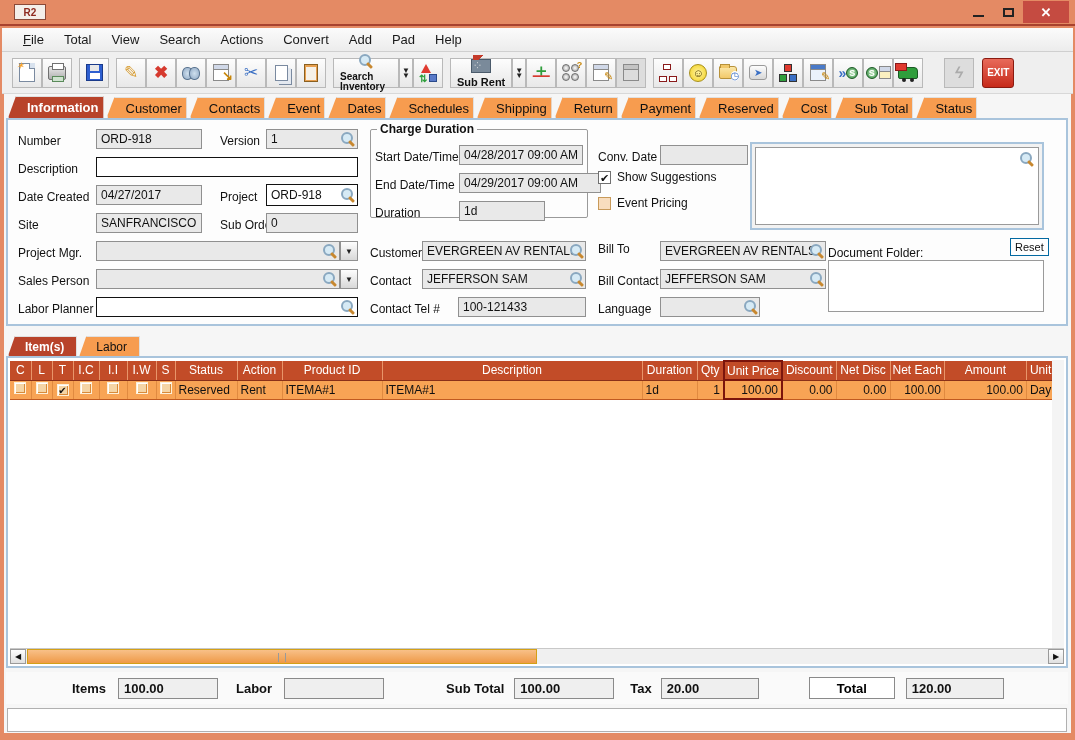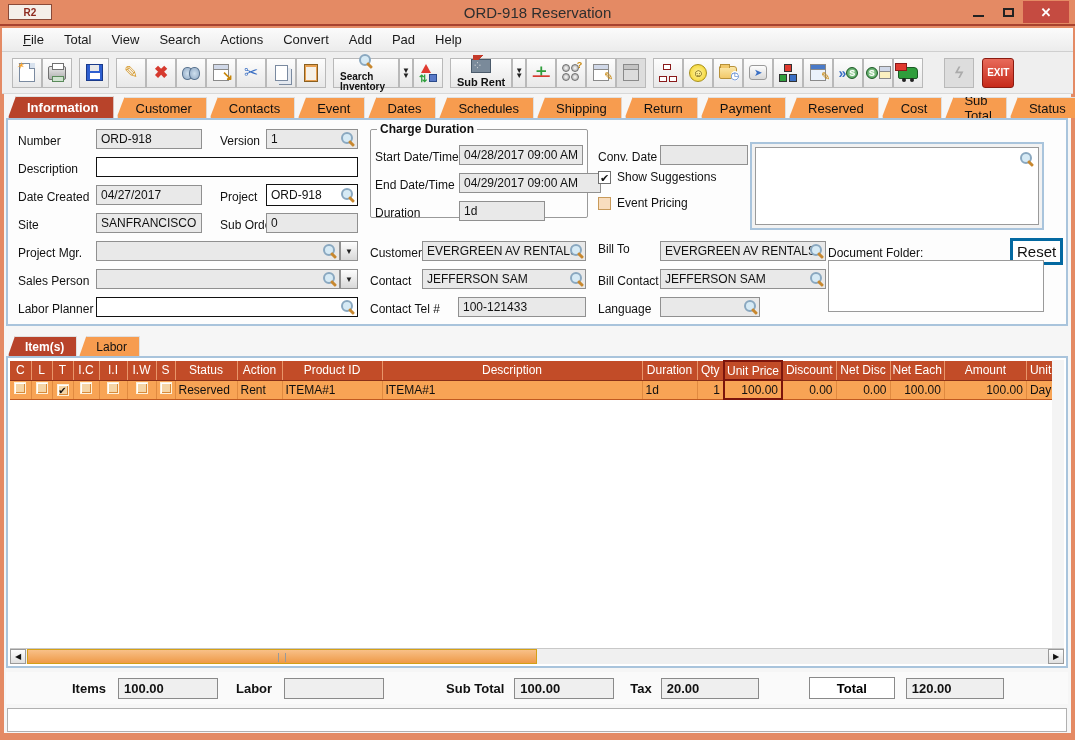--- a/index.html
+++ b/index.html
@@ -2,21 +2,21 @@
 <html><head>
 <meta charset="utf-8">
 <style>
   * { margin:0; padding:0; box-sizing:border-box; }
   html,body { font-family:"Liberation Sans", sans-serif; }
   .window { position:relative; width:1075px; height:740px; background:#E48A64; overflow:hidden; }
 
   
   .titlebar { position:absolute; top:0; left:0; width:1075px; height:26px; background:#E48A64;
               border-bottom:2px solid #A8422E; display:flex; align-items:center; }
-  .app-icon { margin-left:8px; width:44px; height:16px; background:#F4EFE9; border:1px solid #8A4A38;
+  .app-icon { margin-left:14px; width:32px; height:16px; background:#F4EFE9; border:1px solid #8A4A38;
               color:#8E2A1E; font-size:10px; font-weight:bold; display:flex; align-items:center; justify-content:center; }
   .title-text { position:absolute; left:0; right:0; text-align:center; font-size:15px; color:#2E2E2E; }
   .win-btns { position:absolute; right:6px; top:0; height:24px; display:flex; align-items:center; z-index:2; }
   .win-btn { width:30px; height:22px; display:flex; align-items:center; justify-content:center; color:#222; font-size:12px; cursor:default; }
   .win-btn.min span { display:block; width:11px; height:2px; background:#222; margin-top:8px; }
   .win-btn.max span { display:block; width:11px; height:9px; border:2px solid #222; }
   .win-btn.close { width:46px; background:#C54B41; color:#fff; font-size:13px; font-weight:bold; }
 
   
   .menubar { position:absolute; top:28px; left:2px; width:1071px; height:24px;
@@ -100,21 +100,21 @@
   .mag { position:relative; width:14px; height:14px; display:inline-block; flex:none; }
   .mag::before { content:''; position:absolute; left:0; top:0; width:8px; height:8px; border:2px solid #8AA8C0; border-radius:50%; background:#D6EAF5; }
   .mag::after { content:''; position:absolute; right:0; bottom:1px; width:7px; height:3px; background:#C8882F; transform:rotate(45deg); border-radius:1px; }
 
   
   .main { position:absolute; top:94px; left:4px; width:1067px; height:639px; background:#F6F6F6; }
 
   
   .doc-tabs { position:absolute; top:2px; left:4px; right:2px; height:22px; display:flex; align-items:flex-end; }
   .tab { height:21px; background:#F79C4F; border:1px solid #E0E0E0; border-bottom:none; margin-right:3px;
-         padding:0 14px 0 18px; font-size:13px; color:#111; display:flex; align-items:center;
+         padding:0 4px 0 18px; font-size:13px; color:#111; display:flex; align-items:center;
          clip-path:polygon(8px 0, 100% 0, 100% 100%, 0 100%); }
   .tab.selected { background:#B8432A; color:#fff; font-weight:bold; height:22px; }
 
   
   .form-panel { position:absolute; top:24px; left:2px; width:1062px; height:208px; background:#FDFDFD;
                 border:2px solid #A9C4DC; }
   .fp { position:absolute; font-size:12px; color:#111;text-align:center; }
   .lbl { font-size:12px; color:#111; white-space:nowrap; }
   .field { background:#E9E9E9; border:1px solid #909090; height:20px; font-size:12px; color:#111;
            display:flex; align-items:center; padding:0 4px; overflow:hidden; white-space:nowrap; }
@@ -132,21 +132,21 @@
   
   .cmt-tabs { position:absolute; display:flex; align-items:flex-end; }
   .cmt-tab { height:20px; background:#F79C4F; border:1px solid #E0E0E0; border-bottom:none; margin-right:2px;
              padding:0 12px 0 16px; font-size:12px; color:#111; display:flex; align-items:center;
              clip-path:polygon(7px 0, 100% 0, 100% 100%, 0 100%); }
   .cmt-tab.selected { background:#B8432A; color:#fff; font-weight:bold; }
   .cmt-outer { position:absolute; border:2px solid #A9C4DC; background:#F2F2F2; padding:3px; }
   .cmt-inner { width:100%; height:100%; background:#fff; border:1px solid #9A9A9A; position:relative; }
   .cmt-inner .mag { position:absolute; right:4px; top:4px; }
   .docfolder-box { position:absolute; background:#fff; border:1px solid #9A9A9A; }
-  .reset-btn { position:absolute; background:#fff; border:3px solid #0369a1; font-size:15px; padding:2px 4px; color:#111; }
+  .reset-btn { position:absolute; background:#fff; border:1px solid #0369a1; font-size:11px; padding:2px 4px; color:#111; }
 
   
   .items-tabs { position:absolute; top:240px; left:4px; height:22px; display:flex; align-items:flex-end; }
   .items-panel { position:absolute; top:262px; left:2px; width:1062px; height:312px; background:#fff; border:2px solid #A9C4DC; }
 
   table.grid { border-collapse:collapse; table-layout:fixed; margin:2px 0 0 2px; }
   table.grid th { background:#C24C28; color:#fff; font-weight:normal; font-size:12px; height:19px;
                   border-right:1px solid #E8956A; border-bottom:1px solid #8A3018; padding:0 2px; overflow:hidden; white-space:nowrap; }
   table.grid td { background:#F8A455; color:#111; font-size:12px; height:19px; border-right:1px solid #E08A40;
                   border-bottom:1px solid #C05A20; padding:0 3px; overflow:hidden; white-space:nowrap; }
@@ -179,21 +179,20 @@
   
   .statusbar { position:absolute; top:614px; left:3px; width:1060px; height:24px; background:#fff; border:1px solid #B0B0B0; }
 </style>
 </head>
 <body>
 
 <div class="window">
 
   <div class="titlebar">
     <div class="app-icon">R2</div>
-    <div class="title-text">ORD-918 Reservation</div>
     <div class="win-btns">
       <div class="win-btn min">
           <span></span>
         </div>
       <div class="win-btn max">
           <span></span>
         </div>
       <div class="win-btn close">✕</div>
     </div>
   </div>

